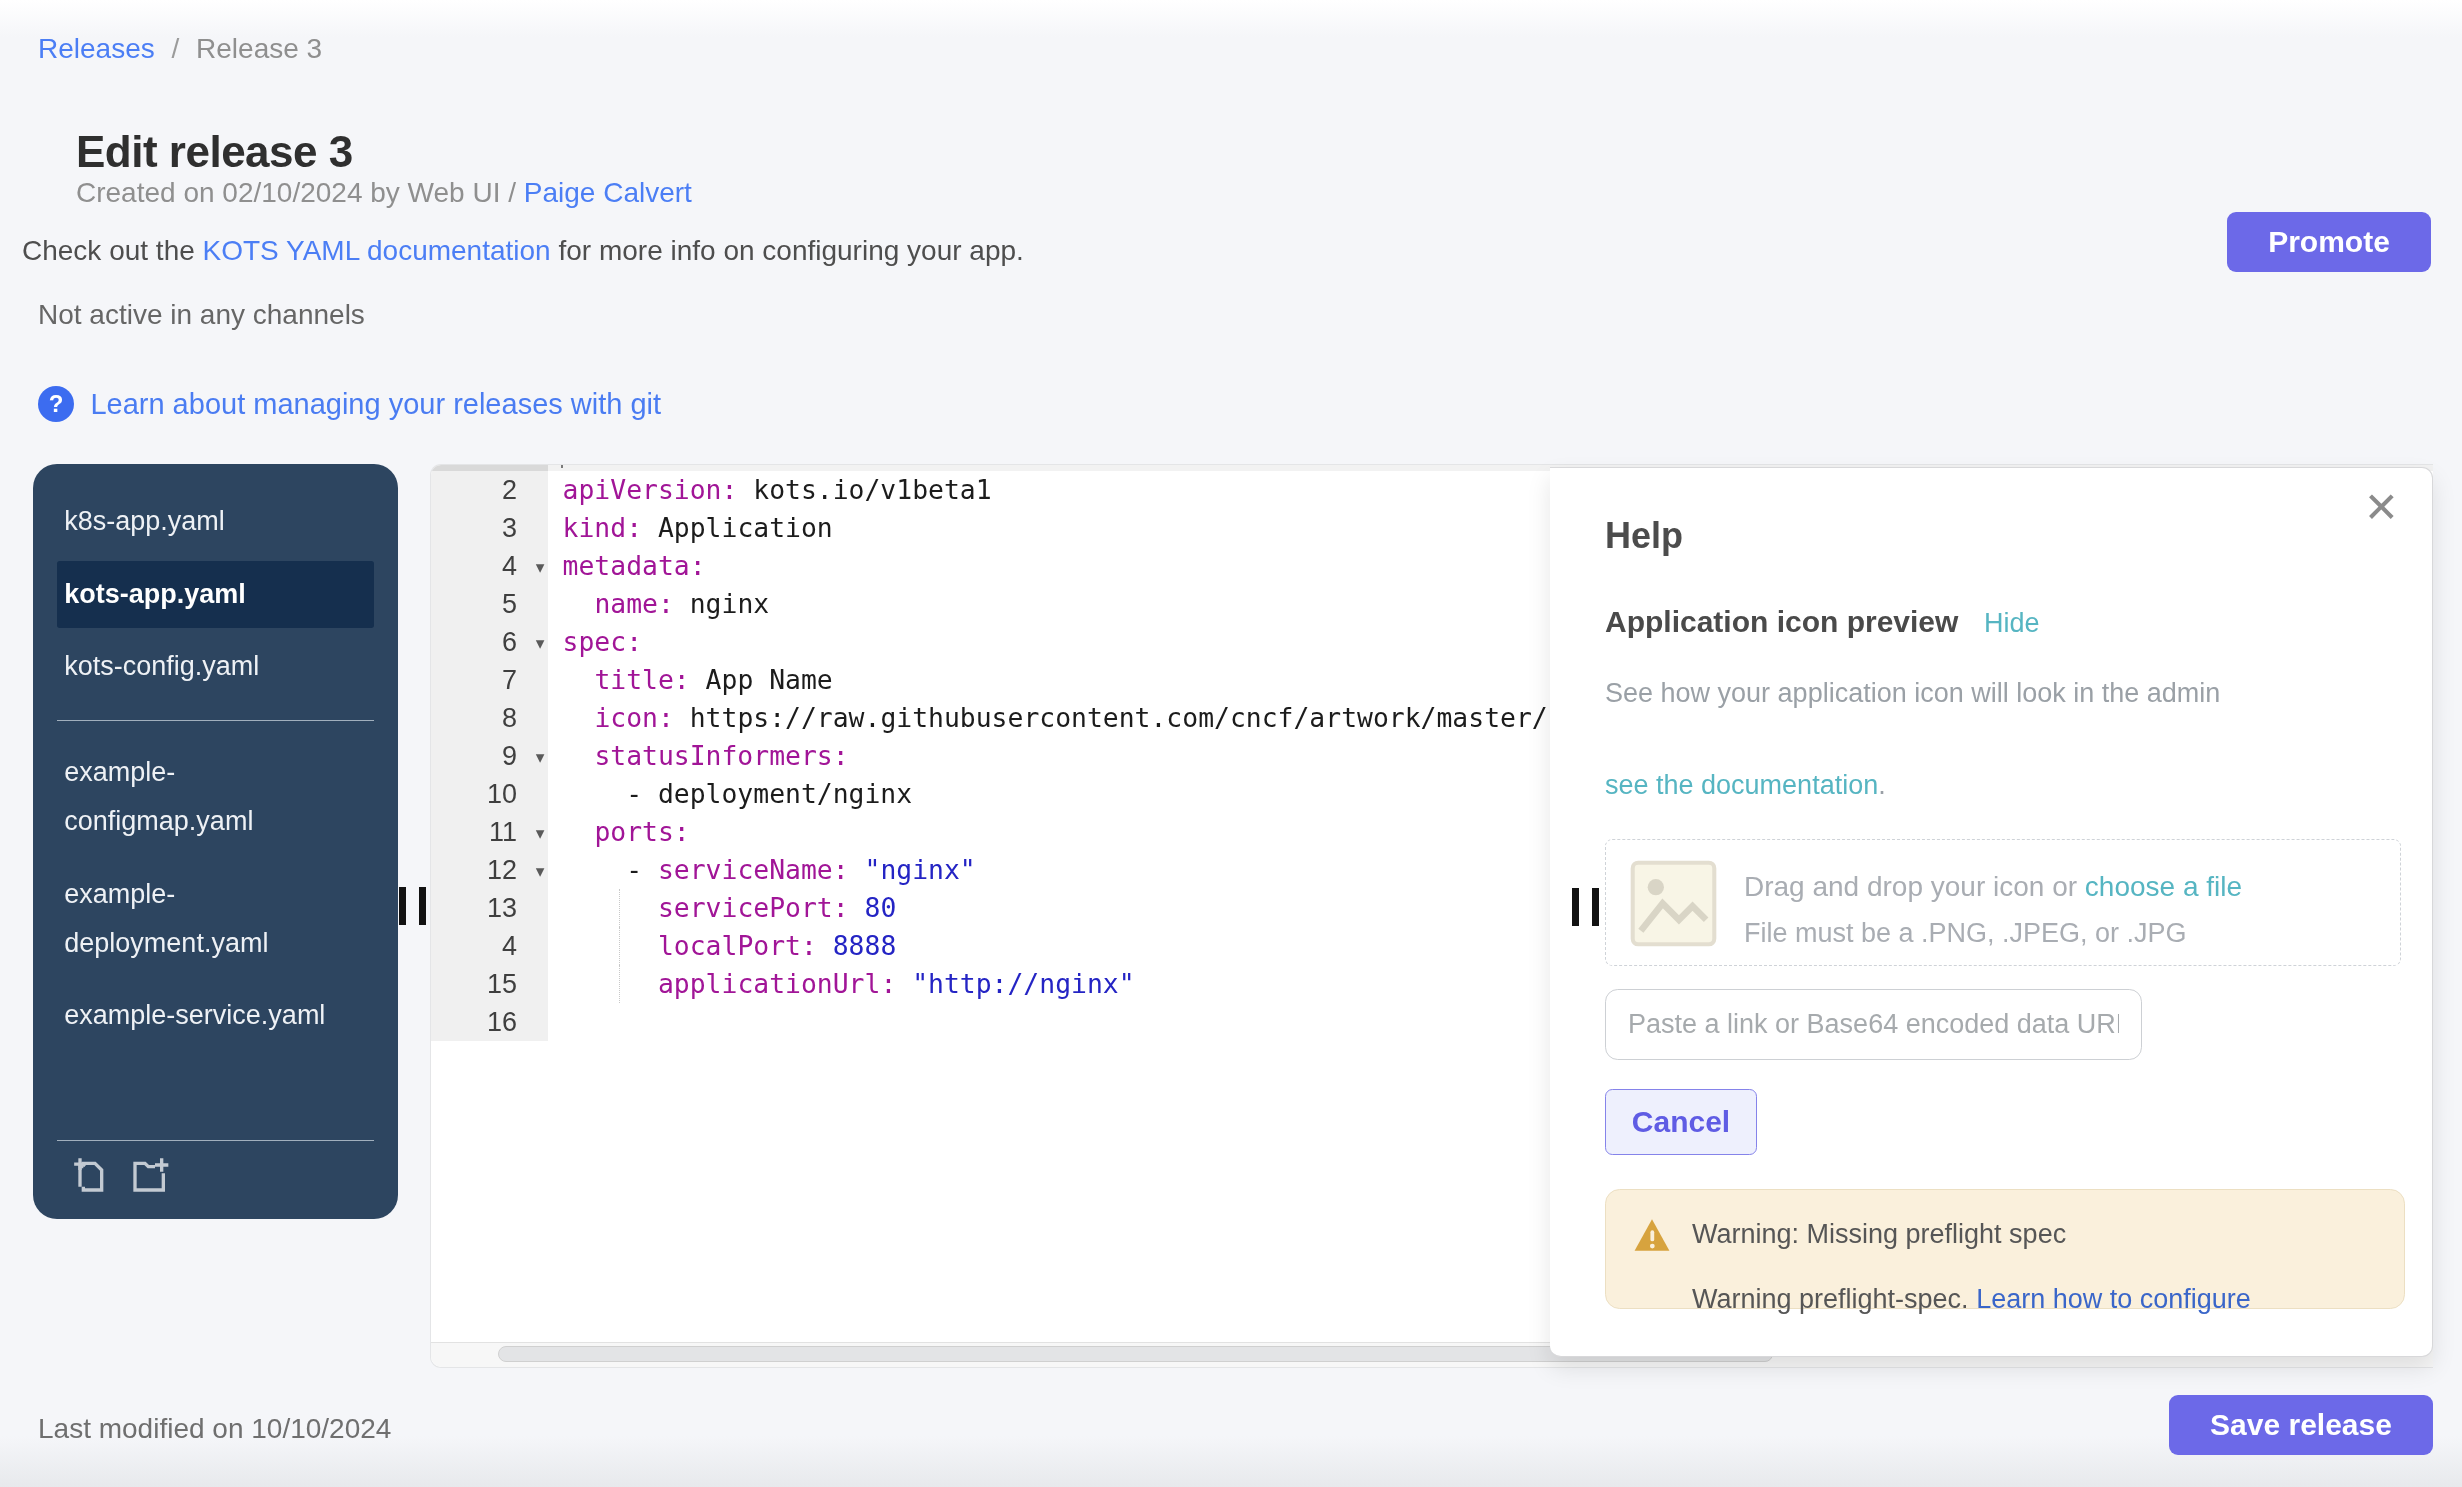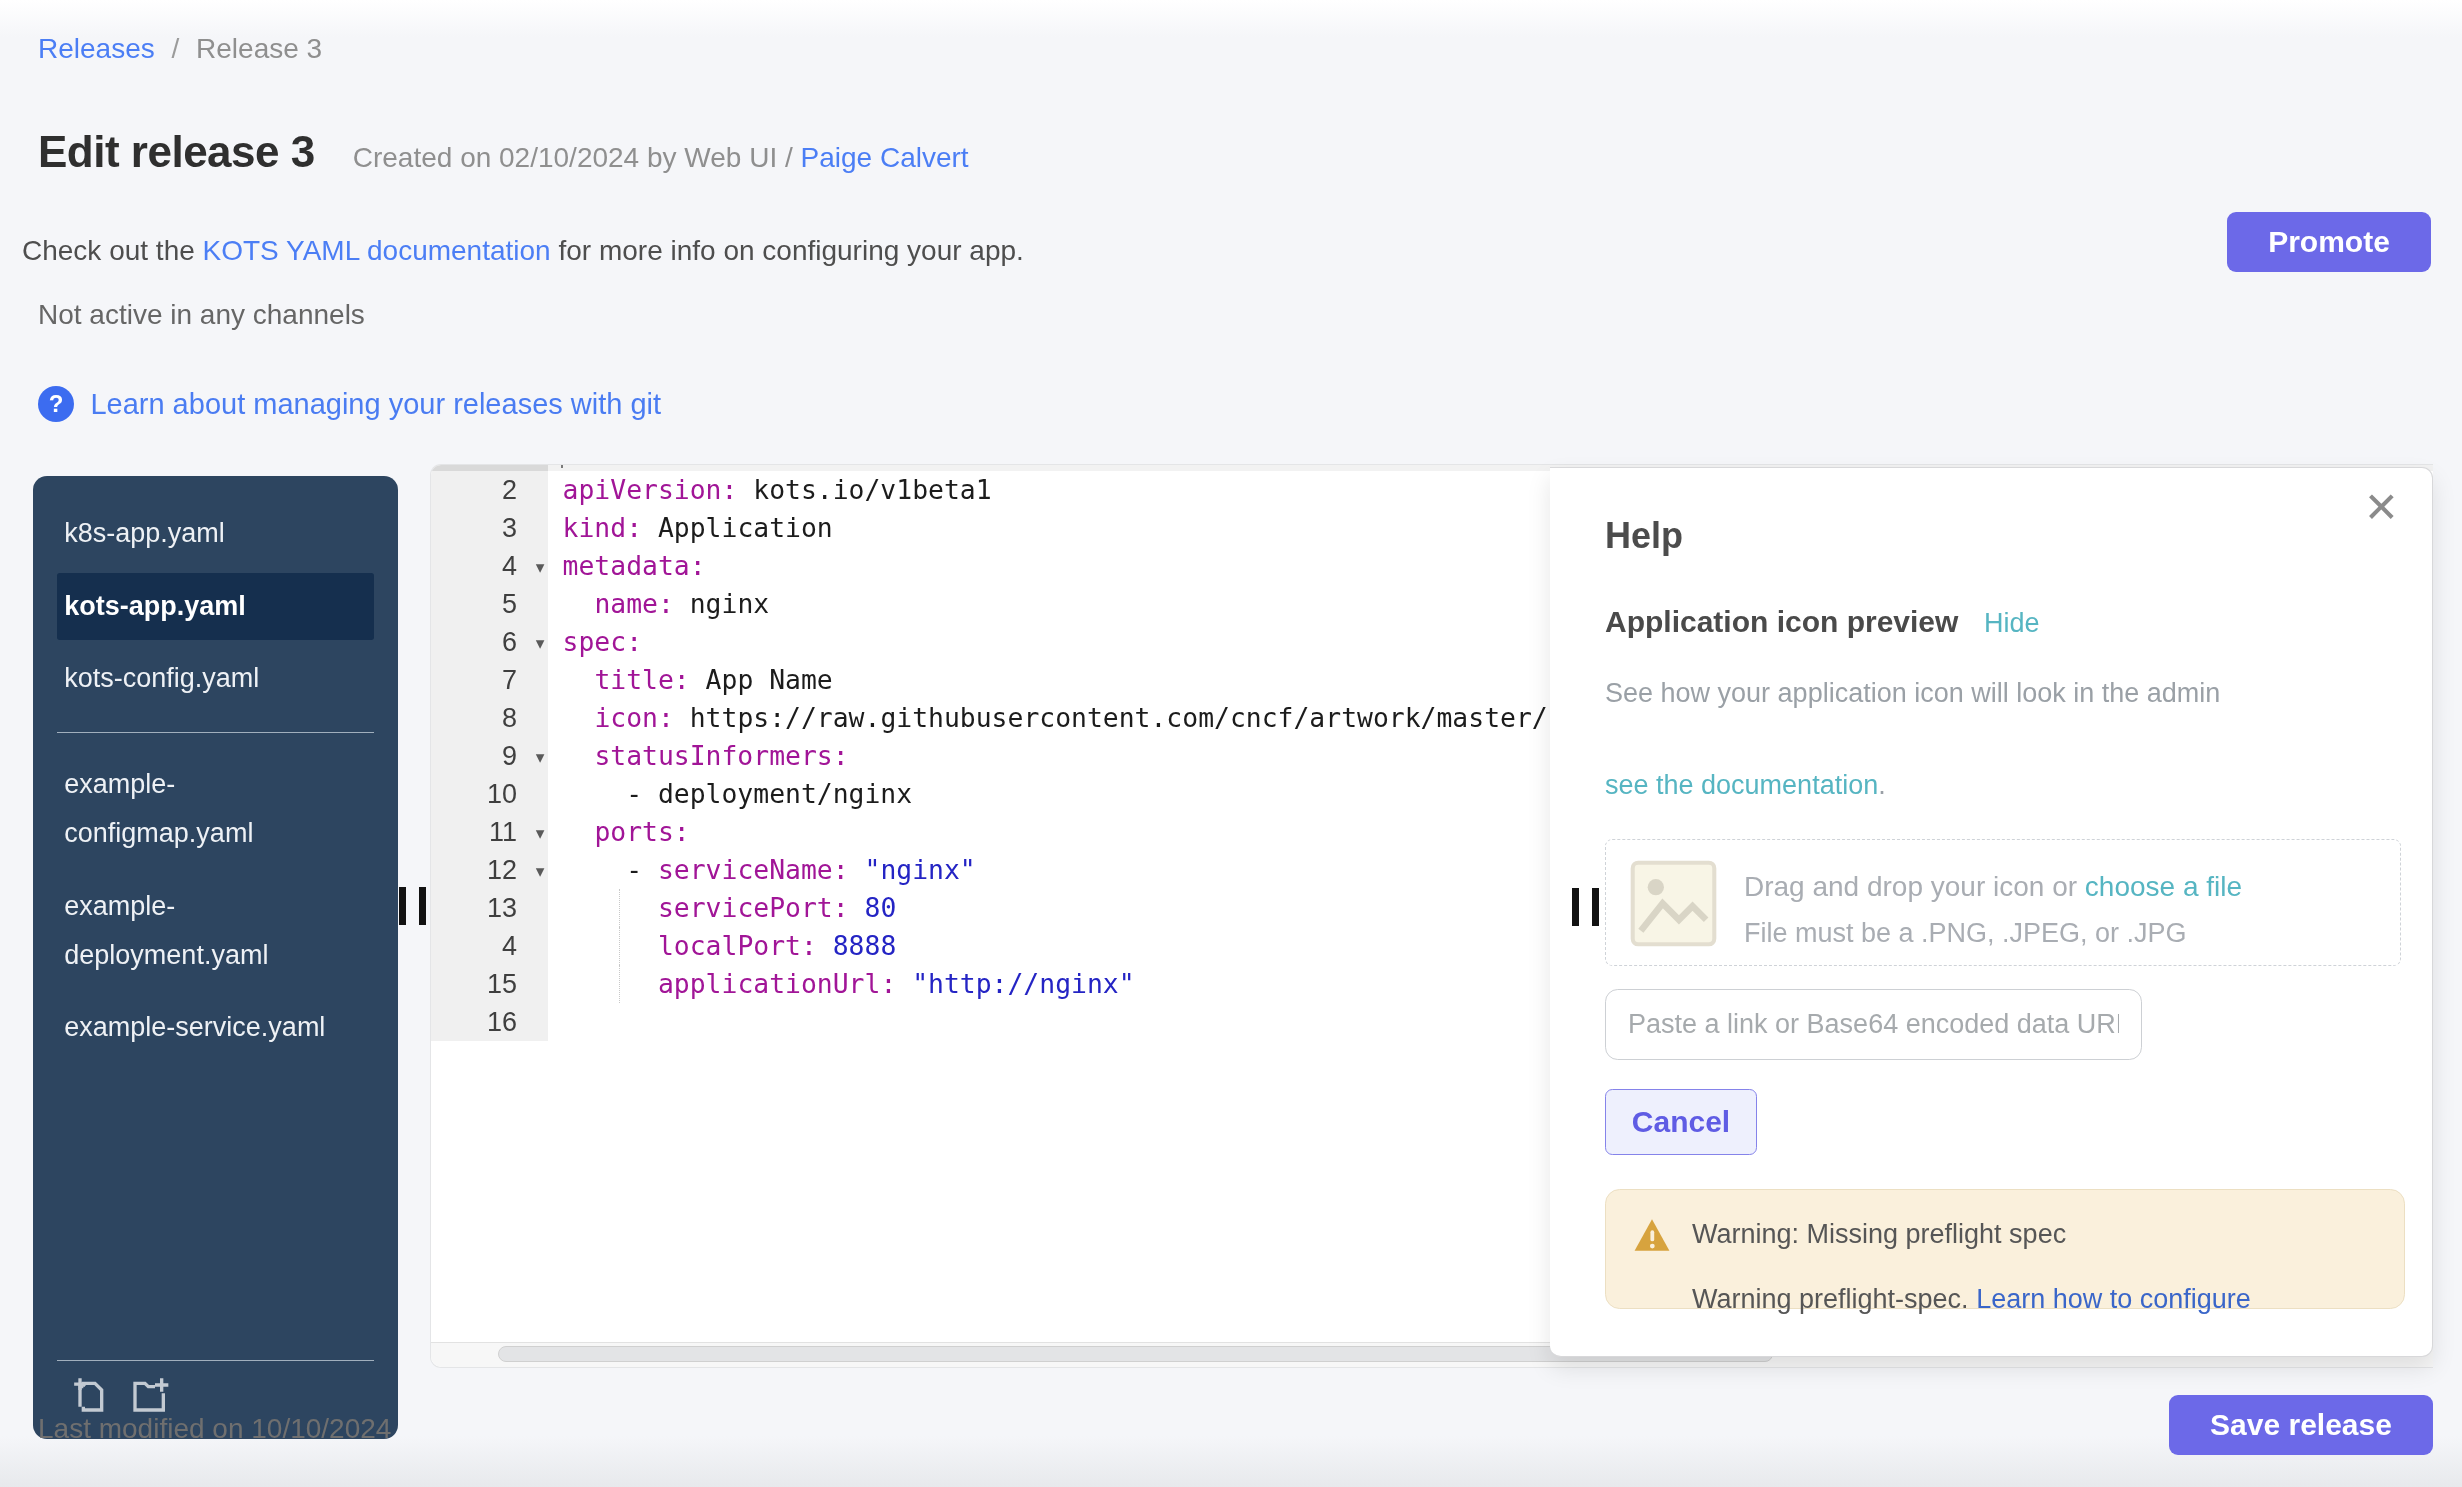--- a/index.html
+++ b/index.html
@@ -10,21 +10,21 @@
     background:linear-gradient(180deg,#ffffff 0%,#f5f6f9 2.5%,#f5f6f9 96.5%,#e7e9ec 100%);
   }
   a { text-decoration:none; cursor:pointer; }
 
   
   .breadcrumb { position:absolute; left:38px; top:33px; font-size:28px; }
   .breadcrumb a { color:#4b7ef5; }
   .breadcrumb .sep { color:#9b9b9b; margin:0 9px; }
   .breadcrumb .cur { color:#8f8f8f; }
 
-  .title-row { position:absolute; left:38px; top:127px; display:flex; align-items:baseline; }
+  .title-row { position:absolute; left:38px; top:127px; display:flex; align-items:baseline;flex-direction:column; }
   .title-row h1 { font-size:44px; font-weight:700; color:#2f2f2f; letter-spacing:-0.5px; }
   .created { margin-left:38px; font-size:28px; color:#8f8f8f; }
   .created a { color:#4b7ef5; font-weight:500; }
 
   .promote {
     position:absolute; right:31px; top:212px; width:204px; height:60px;
     background:#6c69e8; border:none; border-radius:9px;
     color:#ffffff; font-size:30px; font-weight:700; font-family:inherit; cursor:pointer;
   }
 
@@ -34,22 +34,22 @@
 
   .git-row { position:absolute; left:38px; top:386px; display:flex; align-items:center; }
   .qicon {
     width:36px; height:36px; border-radius:50%; background:#3c6cf0; color:#fff;
     font-size:24px; font-weight:700; display:flex; align-items:center; justify-content:center;
   }
   .git-row a { margin-left:16.4px; font-size:29px; color:#4a7cf2; }
 
   
   .sidebar {
-    position:absolute; left:33px; top:464px; width:365px; height:963px;
-    background:#2d4560; border-radius:14px; color:#eef1f5;margin-top:12px;
+    position:absolute; left:33px; top:464px; width:365px; height:755px;
+    background:#2d4560; border-radius:24px; color:#eef1f5;
   }
   #file-list { padding-top:24px; }
   .file-item {
     margin:0 24px 5.5px 24px; padding:9px 46px 9px 7.3px;
     font-size:27px; line-height:49px; overflow-wrap:break-word; cursor:pointer;
   }
   .file-item.active { background:#152f4e; font-weight:700; color:#ffffff; border-radius:2.7px; }
   .side-divider { border-top:1.8px solid rgba(225,232,240,0.65); margin:20px 24px 18px 24px; }
   .side-foot {
     position:absolute; left:24px; right:24px; bottom:14.6px;

